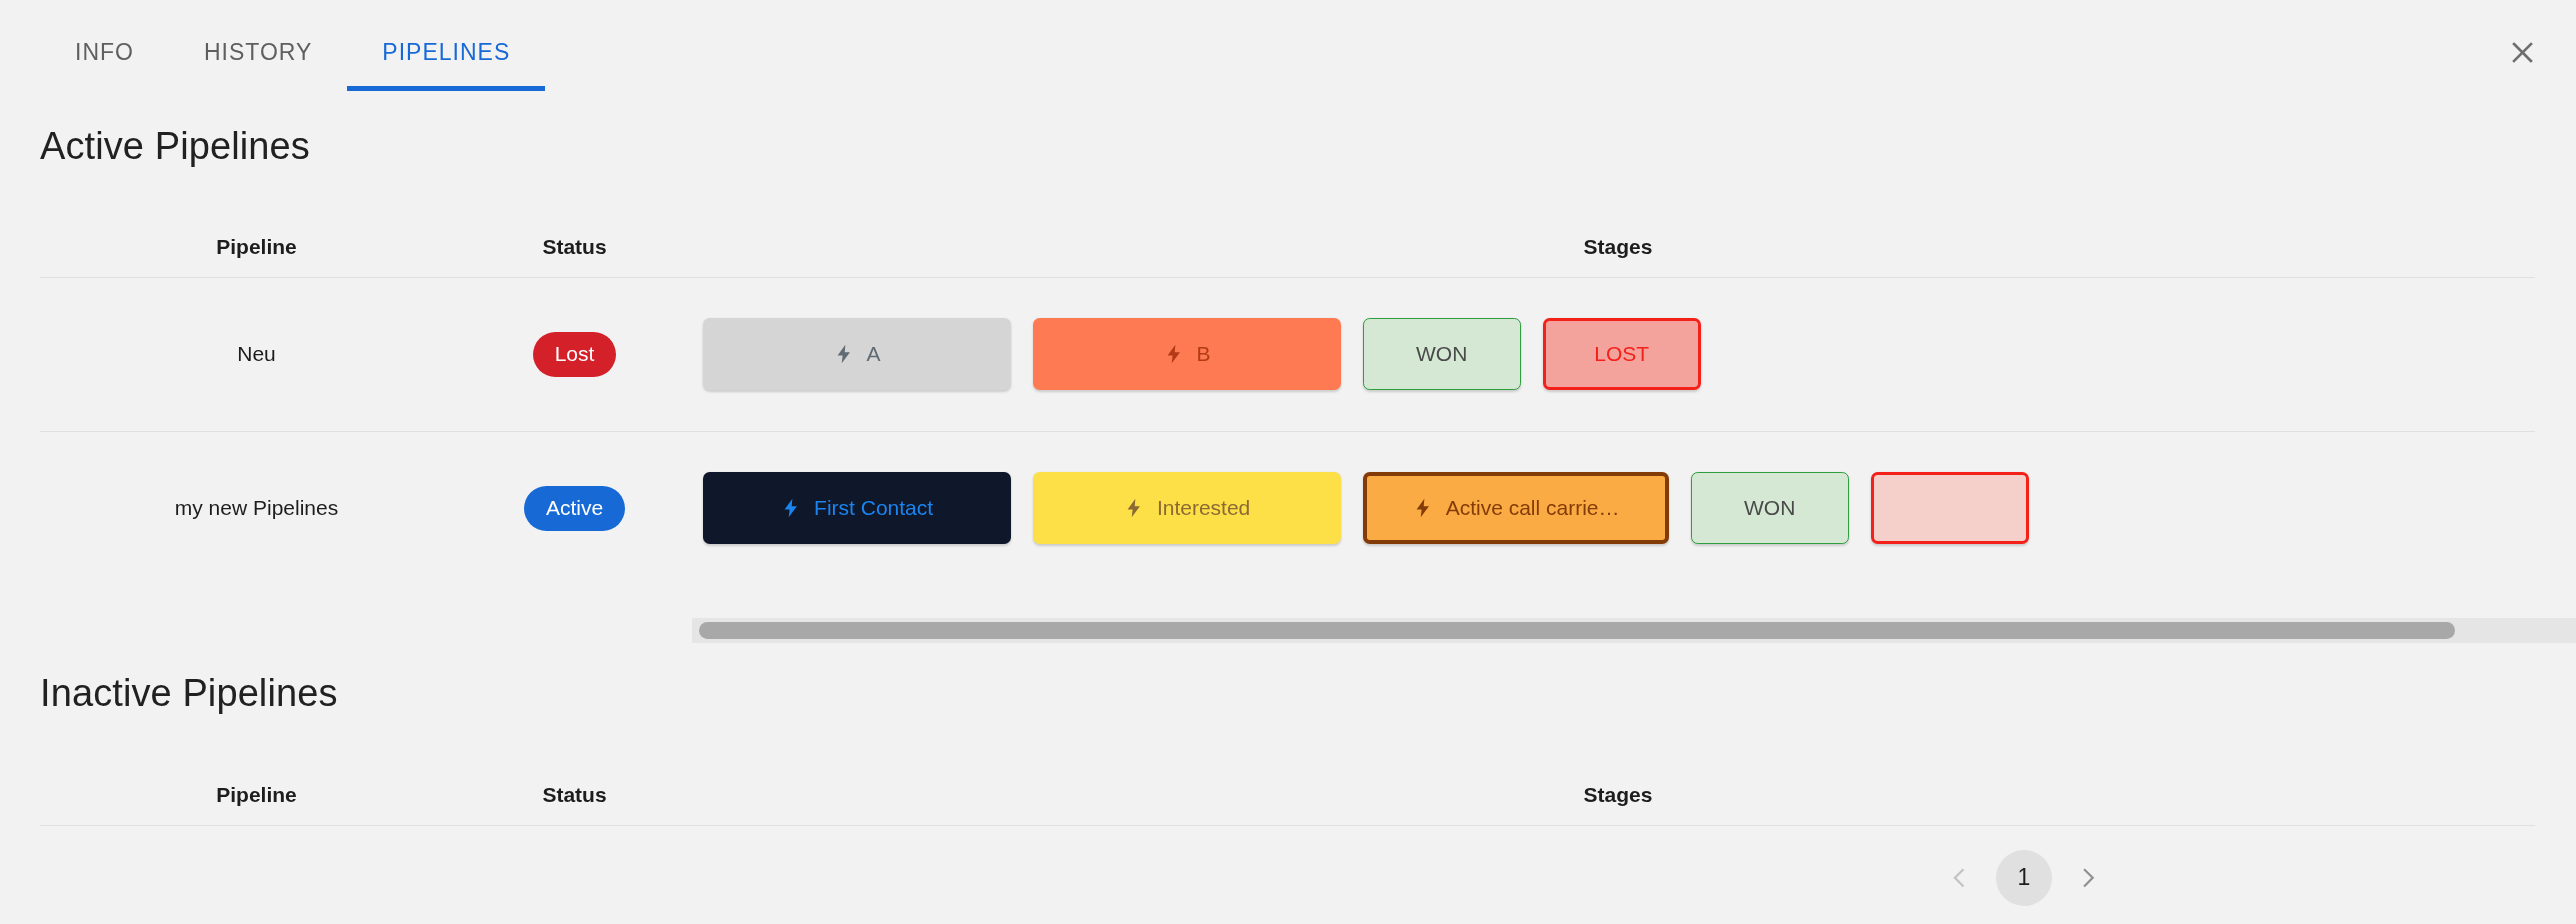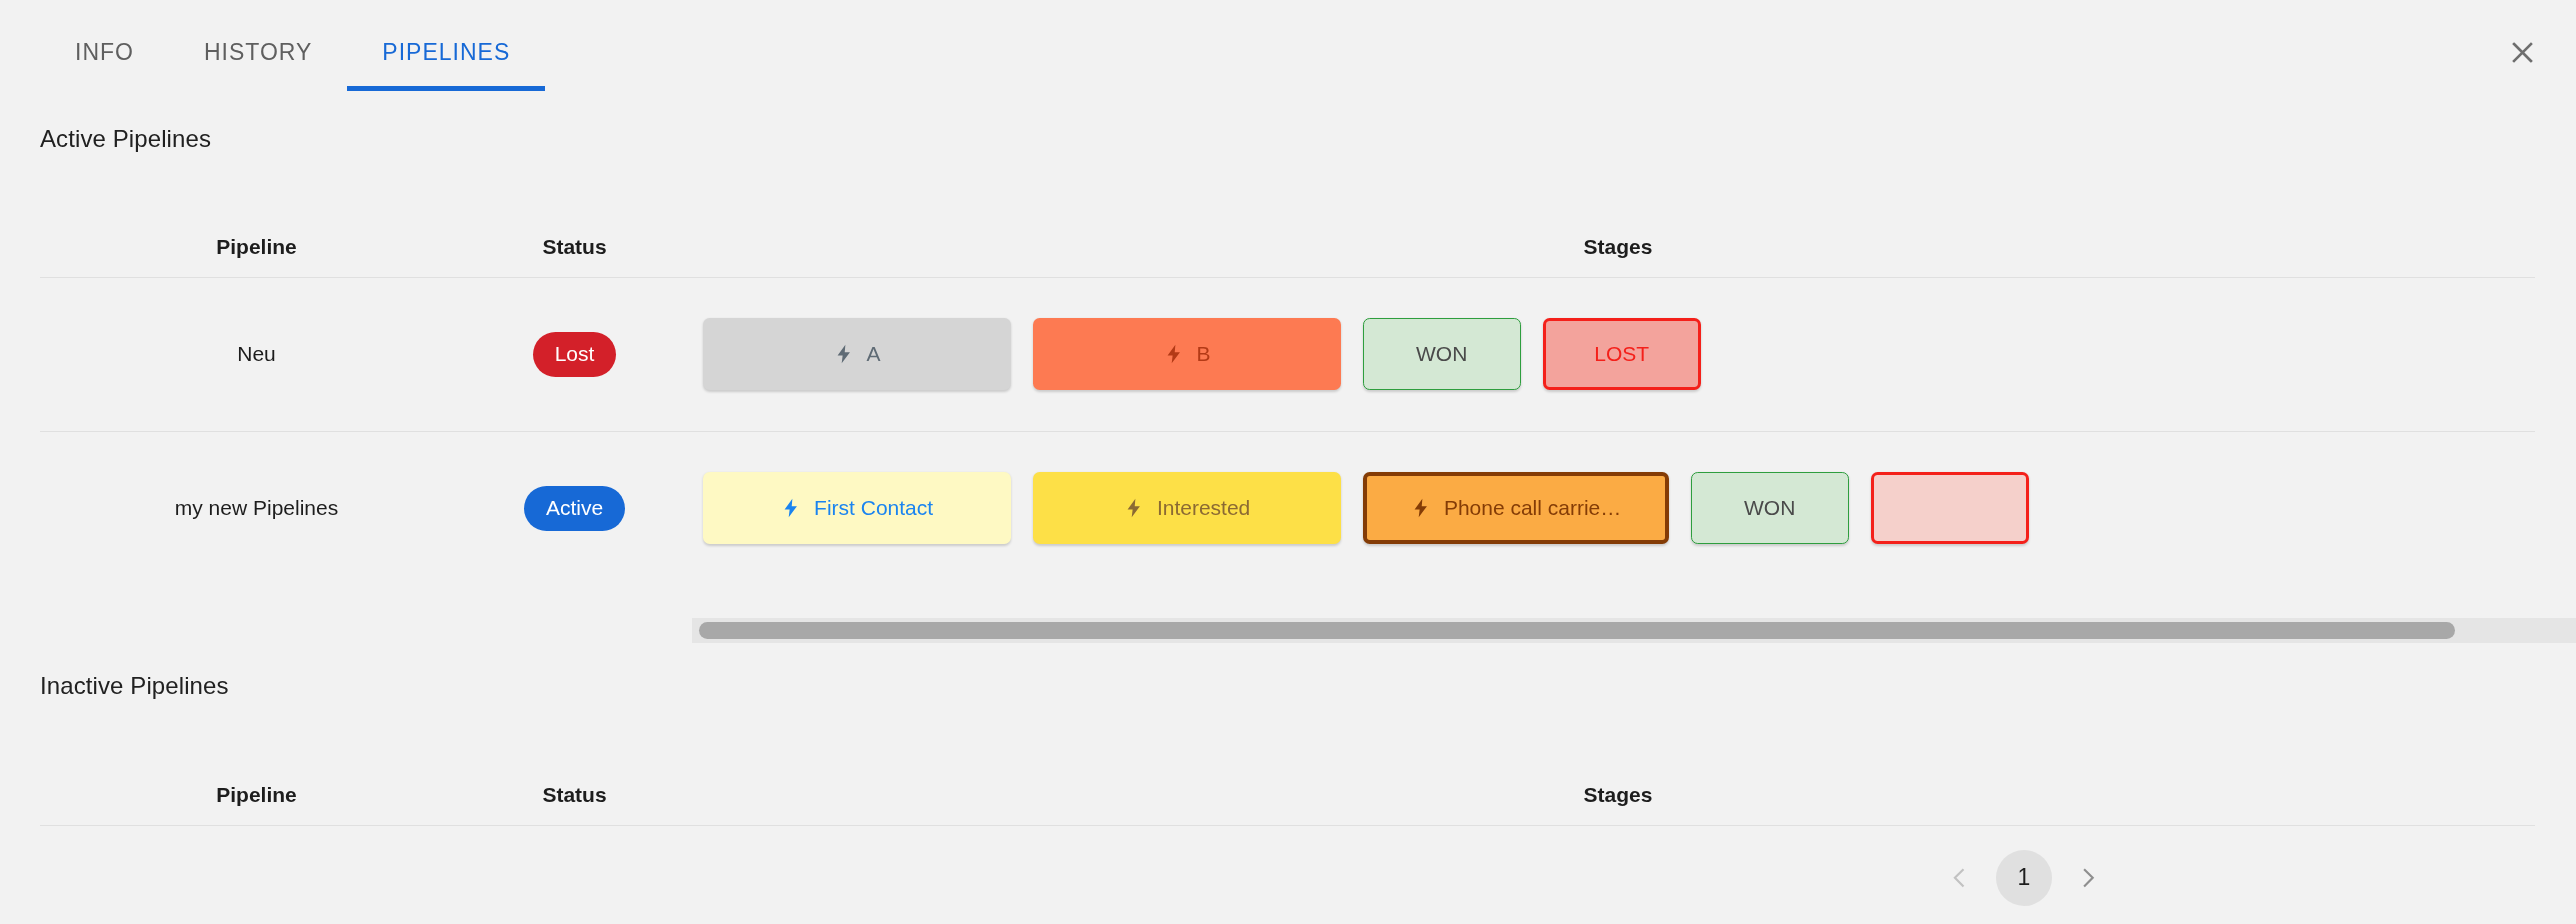--- a/index.html
+++ b/index.html
@@ -65,21 +65,21 @@
     align-items: center;
     justify-content: center;
     cursor: pointer;
   }
   .close-btn svg { display:block; }
 
   
   .section-title {
     position: absolute;
     left: 40px;
-    font-size: 24px;
+    font-size: 38px;
     font-weight: 400;
     color: #212121;
     letter-spacing: 0.1px;
     white-space: nowrap;
   }
   #active-title { top: 125px; }
   #inactive-title { top: 672px; }
 
   
   .table {
@@ -290,21 +290,21 @@
     </div>
     <div class="divider"></div>
 
     <div class="trow">
       <div class="cell-pipeline col-pipeline">my new Pipelines</div>
       <div class="col-status">
         <span class="pill pill-active">Active</span>
       </div>
       <div class="stages-wrap">
         <div class="stages" id="stages-row-1">
-            <div class="chip w-lg" style="background: #fef9c3; color: rgb(26, 132, 240);">
+            <div class="chip w-lg" style="background: #0f172a; color: rgb(26, 132, 240);">
               <span class="bolt">
                 <svg width="22" height="22" viewBox="0 0 24 24" aria-hidden="true">
                   <path d="M13.5 2 L5 13.5 H10.5 L9.5 22 L18.5 10 H12.8 Z" fill="#1a84f0"></path>
                 </svg>
               </span>
               <span>First Contact</span>
             </div>
             <div class="chip w-lg" style="background: #fde047; color: rgb(139, 106, 51);">
               <span class="bolt">
                 <svg width="22" height="22" viewBox="0 0 24 24" aria-hidden="true">
@@ -312,21 +312,21 @@
                 </svg>
               </span>
               <span>Interested</span>
             </div>
             <div class="chip w-xl" style="background: rgb(251, 171, 68); color: rgb(132, 60, 6); border: 4.2px solid rgb(132, 60, 6);">
               <span class="bolt">
                 <svg width="22" height="22" viewBox="0 0 24 24" aria-hidden="true">
                   <path d="M13.5 2 L5 13.5 H10.5 L9.5 22 L18.5 10 H12.8 Z" fill="#843c06"></path>
                 </svg>
               </span>
-              <span>Phone call carrie…</span>
+              <span>Active call carrie…</span>
             </div>
             <div class="chip w-md" style="background: rgb(212, 232, 212); color: rgb(74, 74, 74); border: 1.7px solid rgb(46, 158, 62);">
               <span>WON</span>
             </div>
             <div class="chip w-md" style="background: rgb(245, 208, 203); color: rgb(74, 74, 74); border: 3.4px solid rgb(244, 32, 26);"></div>
           </div>
       </div>
     </div>
   </div>
 

